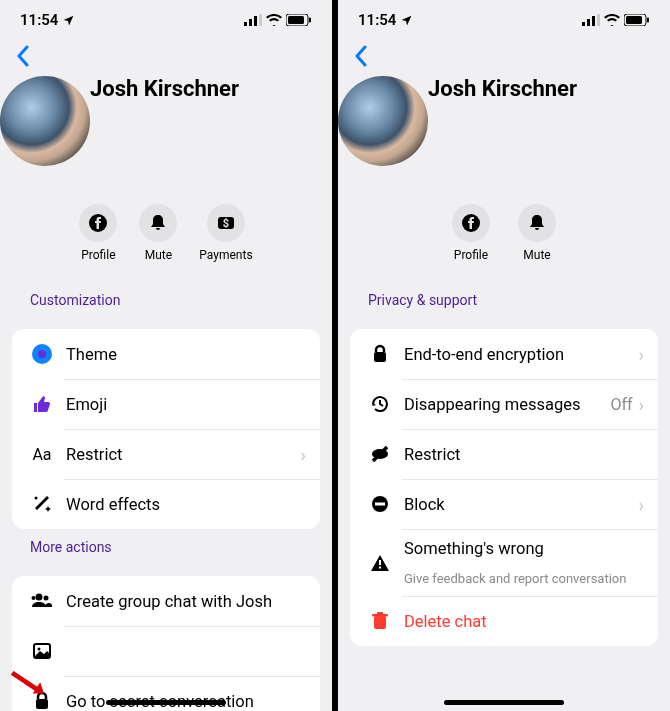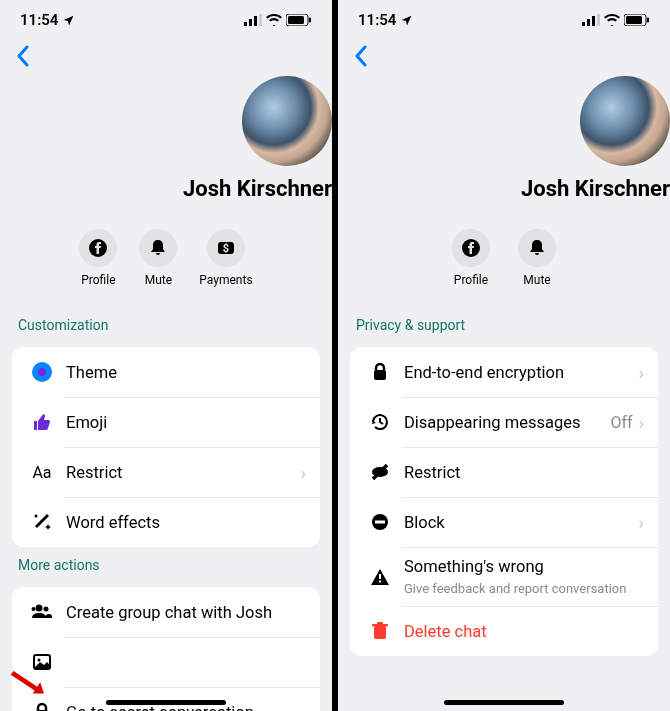--- a/index.html
+++ b/index.html
@@ -41,22 +41,22 @@
     padding: 0 10px;
   }
   .back {
     color: #007aff;
     font-size: 26px;
     line-height: 1;
     padding: 0 5px;
   }
   .profile-header {
     display:flex;
-    flex-direction:column;
-    align-items:flex-end;
+    flex-direction:row;
+    align-items:flex-start;
     padding: 0 0 14px 0;
   }
   .avatar {
     width: 90px;
     height: 90px;
     border-radius: 50%;
     background: radial-gradient(circle at 35% 35%, #b0cde6 0%, #6a8aa8 28%, #3d536a 45%, #d8b8a0 55%, #c2a690 65%, #2a2a2a 85%);
     margin-bottom: 10px;
   }
   .profile-name {
@@ -81,22 +81,23 @@
     width:38px; height:38px;
     border-radius:50%;
     background:#e2e2e5;
     display:flex;
     align-items:center;
     justify-content:center;
   }
   .action-label { font-size:12px; color:#000;}
   .section-title {
     font-size: 14px;
-    color:#0f766e;
-    padding: 10px 18px 14px 18px;
+    color:#4c1d95;
+    padding: 10px 18px 21px 18px;
+    margin-left: 12px;
   }
   .card {
     background:#fff;
     margin: 0 12px;
     border-radius: 12px;
     overflow:hidden;
   }
   .row {
     display:flex;
     align-items:center;
@@ -122,21 +123,21 @@
   .row .rlabel {
     font-size: 16.5px;
     color:#000;
     flex:1;
   }
   .row .rlabel.red { color:#ff3b30; }
   .row .sublabel {
     font-size: 13px;
     color:#8a8a8e;
   }
-  .row .rcol { display:flex; flex-direction:column; flex:1; gap:5px;}
+  .row .rcol { display:flex; flex-direction:column; flex:1; gap:13px;}
   .row .rvalue { font-size:16px; color:#8a8a8e; margin-right:6px;}
   .chev {
     color:#c7c7cc;
     font-size:18px;
   }
   .home-indicator {
     position:absolute;
     bottom:6px;
     left:50%;
     transform:translateX(-50%);

